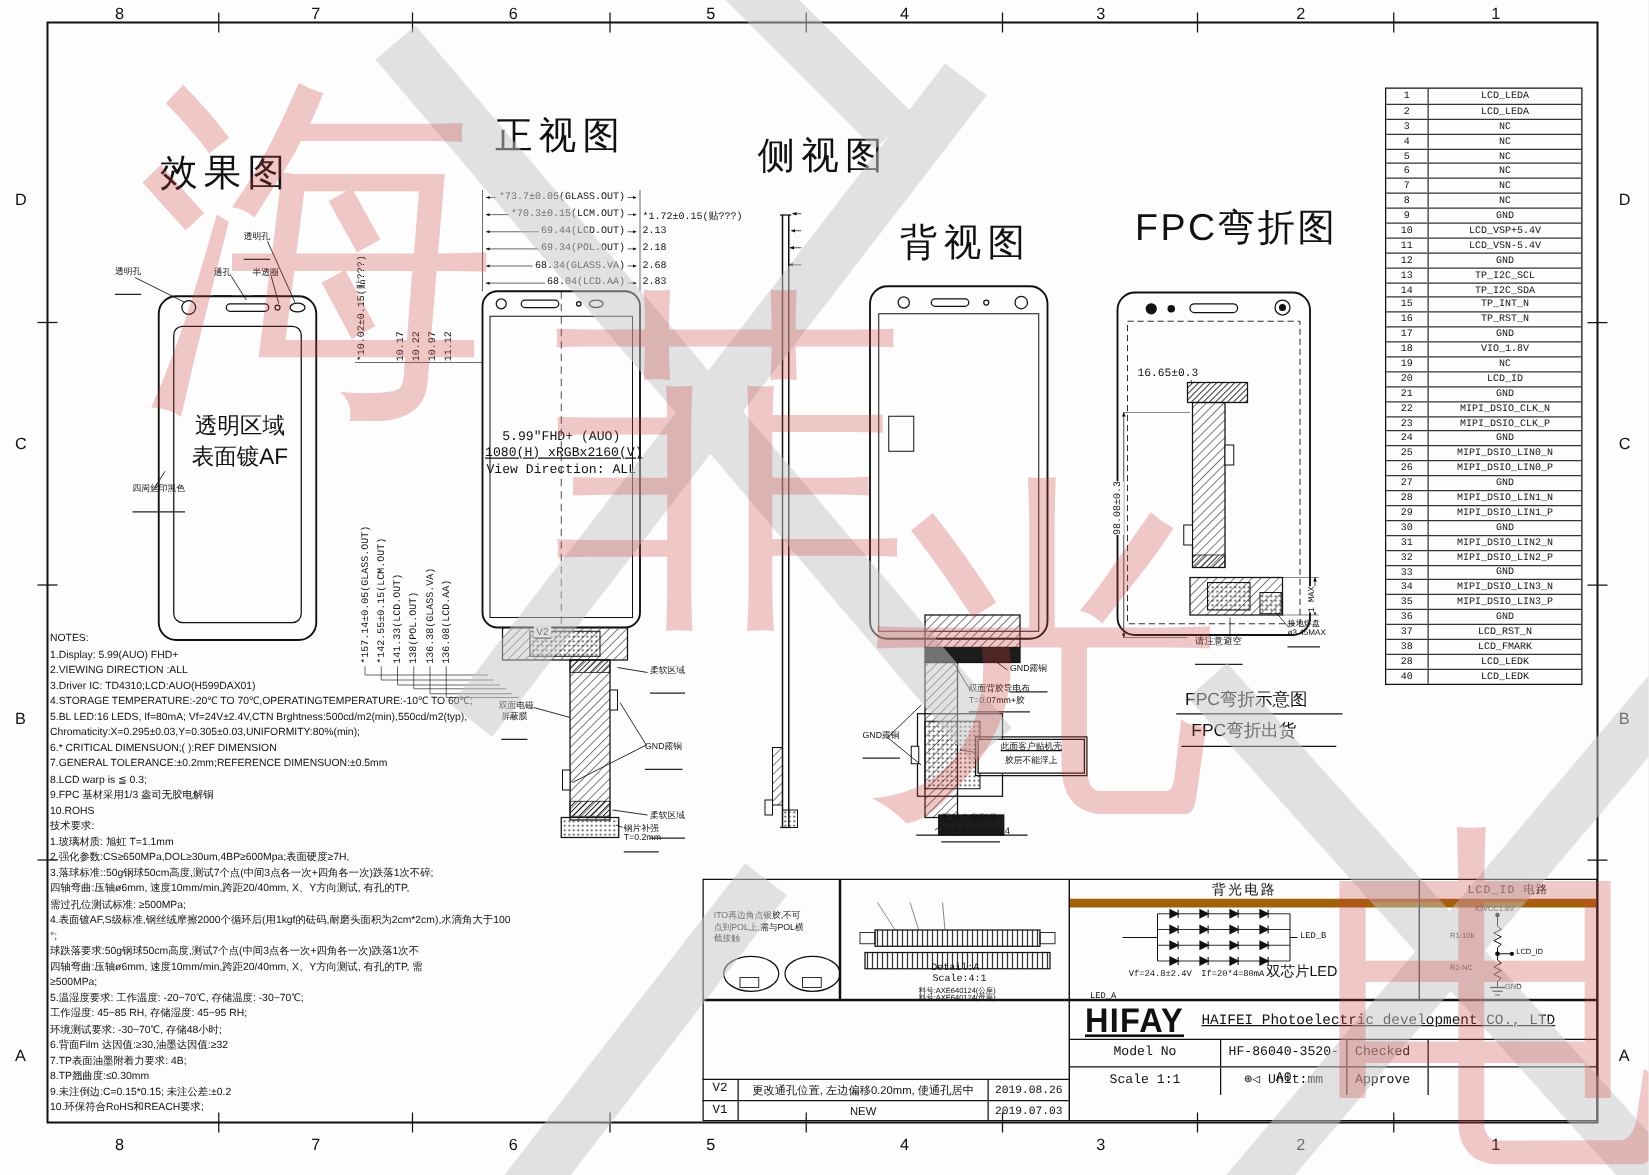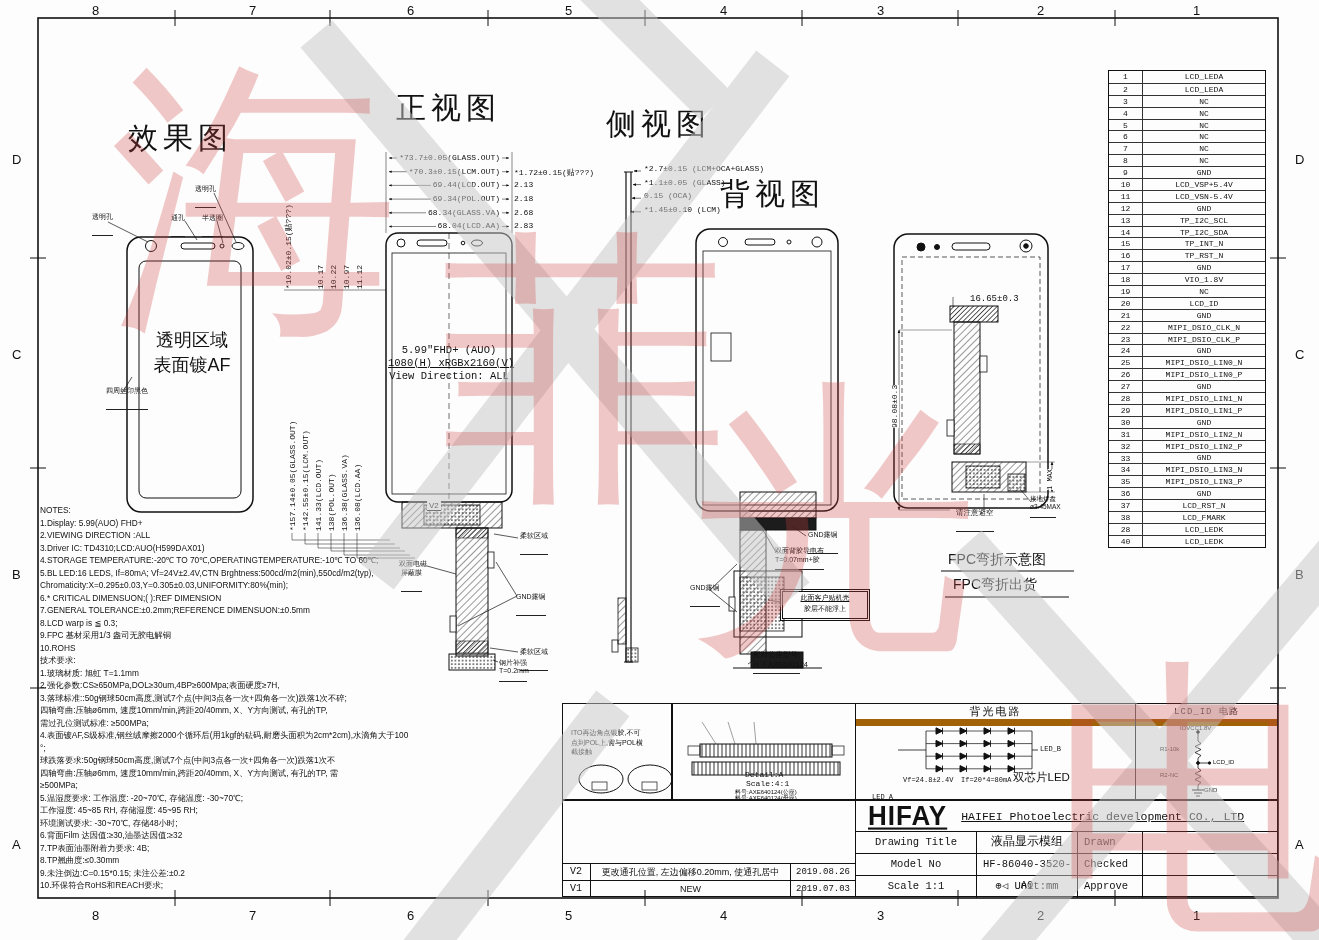--- a/index.html
+++ b/index.html
@@ -347,20 +347,21 @@
 <span class="grid-lab" style="left:12px;top:837px;">A</span>
 <span class="grid-lab" style="left:1295px;top:152px;">D</span>
 <span class="grid-lab" style="left:1295px;top:347px;">C</span>
 <span class="grid-lab" style="left:1295px;top:567px;">B</span>
 <span class="grid-lab" style="left:1295px;top:837px;">A</span>
 
 <span class="lbl vtitle" style="left:128px;top:118px;">效果图</span>
 <span class="lbl vtitle" style="left:396px;top:88px;">正视图</span>
 <span class="lbl vtitle" style="left:606px;top:104px;">侧视图</span>
 <span class="lbl vtitle" style="left:720px;top:174px;">背视图</span>
+<span class="lbl vtitle" style="left:908px;top:162px;letter-spacing:2px;">FPC弯折图</span>
 
 <span class="lbl tiny u" style="left:92px;top:212px;">透明孔</span>
 <span class="lbl tiny u" style="left:171px;top:213px;">通孔</span>
 <span class="lbl tiny u" style="left:202px;top:213px;">半透圈</span>
 <span class="lbl tiny u" style="left:195px;top:184px;">透明孔</span>
 <div class="lbl" style="left:146px;top:328px;width:92px;text-align:center;font-size:18px;line-height:25px;">
   <div>透明区域</div>
   <div>表面镀AF</div>
 </div>
 <span class="lbl u" style="left:106px;top:386px;font-size:7px;">四周丝印黑色</span>
@@ -419,40 +420,33 @@
 </div>
 
 <span class="lbl tiny u" style="left:520px;top:531px;">柔软区域</span>
 <span class="lbl tiny" style="left:399px;top:559px;">双面电磁</span>
 <span class="lbl tiny u" style="left:401px;top:568px;">屏蔽膜</span>
 <span class="lbl tiny u" style="left:516px;top:592px;">GND露铜</span>
 <span class="lbl tiny u" style="left:520px;top:647px;">柔软区域</span>
 <span class="lbl tiny u" style="left:499px;top:658px;">钢片补强</span>
 <span class="lbl tiny" style="left:499px;top:667px;">T=0.2mm</span>
 
-<div id="side-dims">
-
-<div class="sd-row">*2.7±0.15 (LCM+OCA+GLASS)</div>
-      <div class="sd-row">*1.1±0.05 (GLASS)</div>
-      <div class="sd-row">0.15 (OCA)</div>
-      <div class="sd-row">*1.45±0.10 (LCM)</div>
-    </div>
 
 <span class="lbl tiny u" style="left:808px;top:530px;">GND露铜</span>
 <span class="lbl tiny u" style="left:775px;top:546px;">双面背胶导电布</span>
 <span class="lbl tiny" style="left:775px;top:555px;">T=0.07mm+胶</span>
 <span class="lbl tiny u" style="left:690px;top:583px;">GND露铜</span>
 <div id="back-note">
   <div style="text-decoration:underline;">此面客户贴机壳</div>
   <div>胶层不能浮上</div>
 </div>
 <span class="lbl u" style="left:753px;top:650px;font-size:7.5px;">配对公座型号:</span>
 <span class="lbl" style="left:753px;top:660px;font-size:7.5px;">松下AXE640124</span>
 
-<span class="lbl bgw mono" style="left:968px;top:294px;font-size:9px;">16.65±0.3</span>
+<span class="lbl bgw mono" style="left:908px;top:294px;font-size:9px;">16.65±0.3</span>
 <span class="vlab" style="left:890px;top:428px;">98.08±0.3</span>
 <span class="vlab" style="left:1046px;top:490px;font-size:7px;">1 MAX</span>
 <span class="lbl u" style="left:956px;top:508px;font-size:7.5px;">请注意避空</span>
 <span class="lbl u" style="left:1030px;top:495px;font-size:6.5px;">接地焊盘</span>
 <span class="lbl" style="left:1030px;top:503px;font-size:6.5px;">ø3.45MAX</span>
 <span class="lbl" style="left:948px;top:551px;font-size:14px;">FPC弯折示意图</span>
 <span class="lbl" style="left:953px;top:576px;font-size:14px;">FPC弯折出货</span>
 
 <div id="pin-table">
 
@@ -739,26 +733,20 @@
   <span class="rev-desc">NEW</span>
   <span class="rev-date">2019.07.03</span>
 </div>
 
 <div id="titleblock">
   <div id="tb-logo-row">
     <span id="tb-logo">HIFAY</span>
     <span id="tb-company">HAIFEI Photoelectric development CO., LTD</span>
   </div>
   <div class="tb-row">
-    <span class="tb-label">Drawing Title</span>
-    <span class="tb-value" style="font-size:12px;">液晶显示模组</span>
-    <span class="tb-rlabel">Drawn</span>
-    <span class="tb-blank"></span>
-  </div>
-  <div class="tb-row">
     <span class="tb-label">Model No</span>
     <span class="tb-value">HF-86040-3520-A0</span>
     <span class="tb-rlabel">Checked</span>
     <span class="tb-blank"></span>
   </div>
   <div class="tb-row">
     <span class="tb-label">Scale 1:1</span>
     <span class="tb-value"><span>⊕◁</span> <span>Unit:mm</span></span>
     <span class="tb-rlabel">Approve</span>
     <span class="tb-blank"></span>

